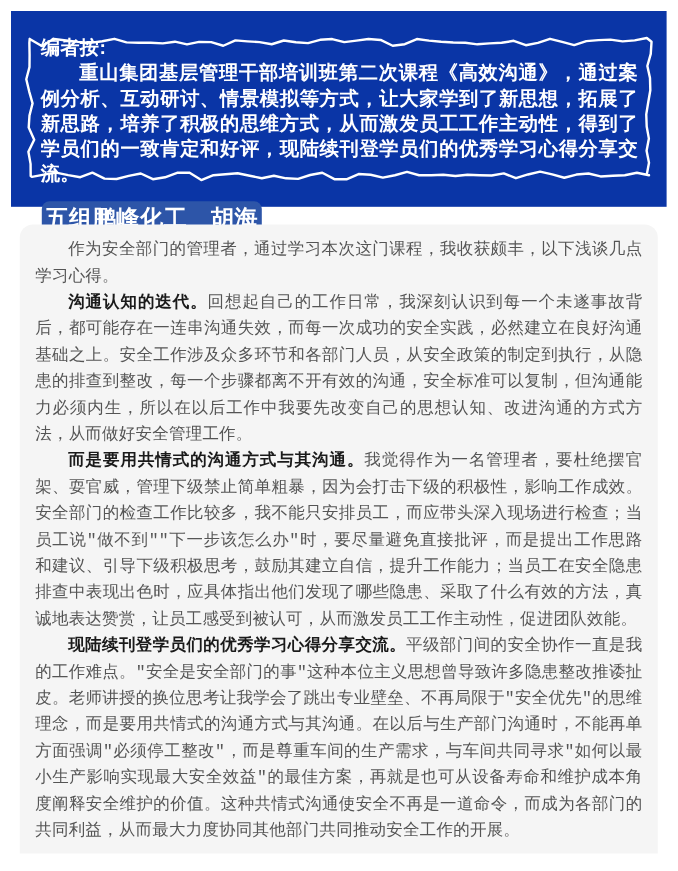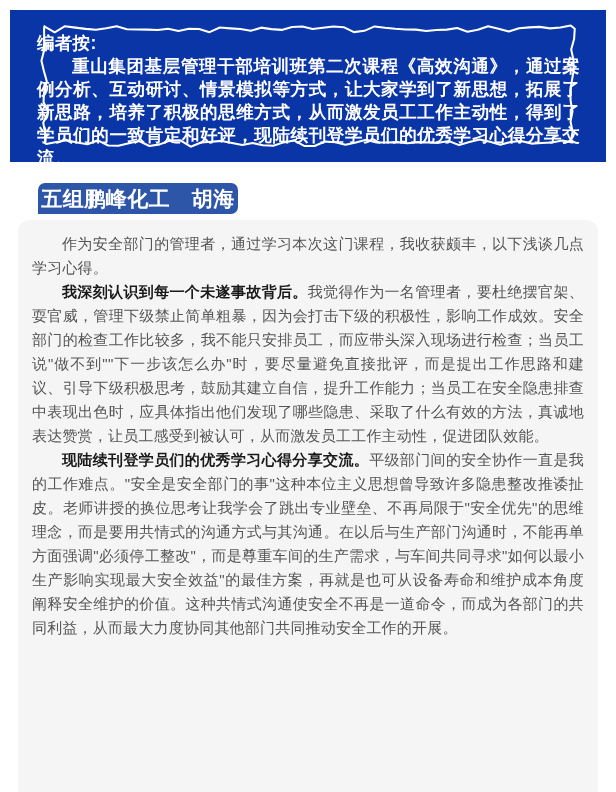--- a/index.html
+++ b/index.html
@@ -5,21 +5,21 @@
   html,body{margin:0;padding:0;background:#ffffff;}
   body{
     width:616px;height:792px;overflow:hidden;position:relative;
     font-family:"Liberation Sans","DejaVu Sans",sans-serif;
     -webkit-font-smoothing:antialiased;
   }
   .page{position:absolute;inset:0;width:616px;height:792px;background:#ffffff;}
 
   
   .note-box{
-    position:absolute;left:10px;top:10px;width:596px;height:152px;
+    position:absolute;left:10px;top:10px;width:596px;height:178px;
     background:#0a35a6;
   }
   .note-box svg{position:absolute;left:0;top:0;width:100%;height:100%;}
   .note-content{
     position:absolute;left:27px;top:22px;right:26px;
     color:#ffffff;font-weight:bold;font-size:17.5px;line-height:23px;
     letter-spacing:0.3px;
   }
   .note-title{white-space:nowrap;}
   .note-body{text-indent:2em;text-align:justify;}
@@ -27,23 +27,23 @@
   
   .author-badge{
     position:absolute;left:38px;top:183px;width:200px;height:31px;
     background:#2d55a8;border-radius:7px 7px 7px 0;
     color:#ffffff;font-weight:bold;font-size:21px;line-height:31px;
     text-align:center;letter-spacing:0.5px;
   }
 
   
   .content-card{
-    position:absolute;left:18px;top:220px;width:580px;height:572px;
+    position:absolute;left:18px;top:204px;width:580px;height:572px;
     background:#f5f5f5;border-radius:12px 12px 0 0;
-    box-sizing:border-box;padding:12px 14px 0 14px;
+    box-sizing:border-box;padding:12px 14px 0 14px;font-family:Liberation Mono, monospace;
   }
   .content-card p{
     margin:0;font-size:15px;line-height:24px;color:#555555;
     text-indent:2em;text-align:justify;letter-spacing:0.2px;
   }
   .content-card p .lead{font-weight:bold;color:#1a1a1a;}
 </style>
 </head>
 <body>
 
@@ -56,17 +56,18 @@
     <div class="note-content">
       <div class="note-title">编者按:</div>
       <div class="note-body">重山集团基层管理干部培训班第二次课程《高效沟通》，通过案例分析、互动研讨、情景模拟等方式，让大家学到了新思想，拓展了新思路，培养了积极的思维方式，从而激发员工工作主动性，得到了学员们的一致肯定和好评，现陆续刊登学员们的优秀学习心得分享交流。</div>
     </div>
   </div>
 
   <div class="author-badge" style="background: rgb(45, 85, 168);">五组鹏峰化工　胡海波</div>
 
   <div class="content-card" style="background: rgb(245, 245, 245);">
     <p><span class="lead"></span><span>作为安全部门的管理者，通过学习本次这门课程，我收获颇丰，以下浅谈几点学习心得。</span></p>
-    <p><span class="lead">我深刻认识到每一个未遂事故背后。</span><span>我觉得作为一名管理者，要杜绝摆官架、耍官威，管理下级禁止简单粗暴，因为会打击下级的积极性，影响工作成效。安全部门的检查工作比较多，我不能只安排员工，而应带头深入现场进行检查；当员工说"做不到""下一步该怎么办"时，要尽量避免直接批评，而是提出工作思路和建议、引导下级积极思考，鼓励其建立自信，提升工作能力；当员工在安全隐患排查中表现出色时，应具体指出他们发现了哪些隐患、采取了什么有效的方法，真诚地表达赞赏，让员工感受到被认可，从而激发员工工作主动性，促进团队效能。</span></p>
+    <p><span class="lead">沟通认知的迭代。</span><span>回想起自己的工作日常，我深刻认识到每一个未遂事故背后，都可能存在一连串沟通失效，而每一次成功的安全实践，必然建立在良好沟通基础之上。安全工作涉及众多环节和各部门人员，从安全政策的制定到执行，从隐患的排查到整改，每一个步骤都离不开有效的沟通，安全标准可以复制，但沟通能力必须内生，所以在以后工作中我要先改变自己的思想认知、改进沟通的方式方法，从而做好安全管理工作。</span></p>
+    <p><span class="lead">而是要用共情式的沟通方式与其沟通。</span><span>我觉得作为一名管理者，要杜绝摆官架、耍官威，管理下级禁止简单粗暴，因为会打击下级的积极性，影响工作成效。安全部门的检查工作比较多，我不能只安排员工，而应带头深入现场进行检查；当员工说"做不到""下一步该怎么办"时，要尽量避免直接批评，而是提出工作思路和建议、引导下级积极思考，鼓励其建立自信，提升工作能力；当员工在安全隐患排查中表现出色时，应具体指出他们发现了哪些隐患、采取了什么有效的方法，真诚地表达赞赏，让员工感受到被认可，从而激发员工工作主动性，促进团队效能。</span></p>
     <p><span class="lead">现陆续刊登学员们的优秀学习心得分享交流。</span><span>平级部门间的安全协作一直是我的工作难点。"安全是安全部门的事"这种本位主义思想曾导致许多隐患整改推诿扯皮。老师讲授的换位思考让我学会了跳出专业壁垒、不再局限于"安全优先"的思维理念，而是要用共情式的沟通方式与其沟通。在以后与生产部门沟通时，不能再单方面强调"必须停工整改"，而是尊重车间的生产需求，与车间共同寻求"如何以最小生产影响实现最大安全效益"的最佳方案，再就是也可从设备寿命和维护成本角度阐释安全维护的价值。这种共情式沟通使安全不再是一道命令，而成为各部门的共同利益，从而最大力度协同其他部门共同推动安全工作的开展。</span></p>
   </div>
 
 </div>
 
 </body></html>

